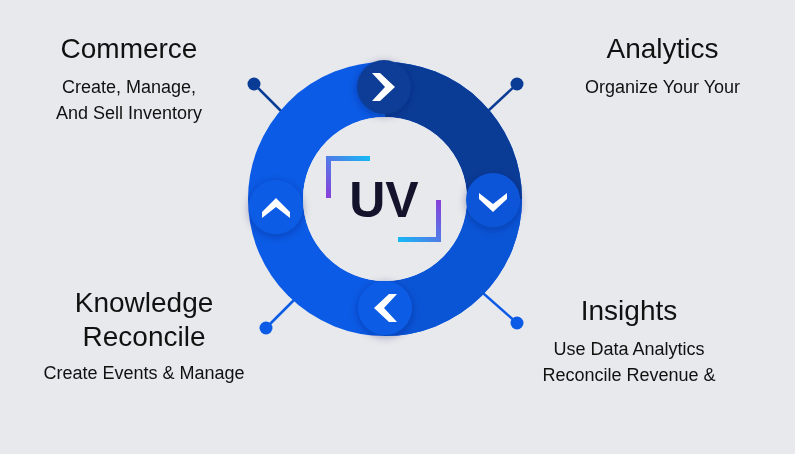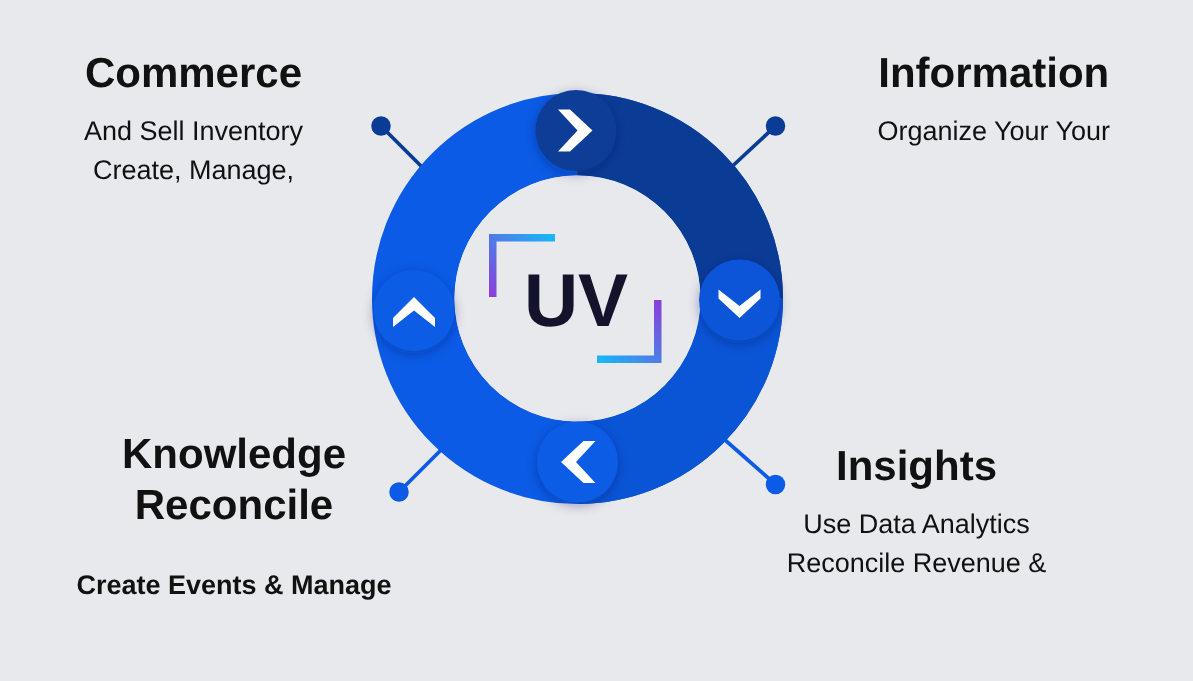--- a/index.html
+++ b/index.html
@@ -1,25 +1,25 @@
 <!DOCTYPE html>
 <html><head>
 <meta charset="utf-8">
 <style>
   html, body { margin:0; padding:0; }
   body { width:795px; height:454px; background:#e8e9ed; position:relative; overflow:hidden;
          font-family:"Liberation Sans", sans-serif; color:#111; }
   .block { position:absolute; text-align:center; }
-  .title { font-weight:bold; font-size:28px; line-height:34px; color:#111; }
+  .title { font-weight:normal; font-size:28px; line-height:34px; color:#111; }
   .desc { font-size:18px; line-height:26px; color:#111; margin-top:8px; }
   #commerce { left:0; top:32px; width:258px; }
   #operations { left:530px; top:32px; width:265px; }
-  #knowledge { left:16px; top:286px; width:280px; }
-  #knowledge .desc { margin-top:23px;font-weight:bold; }
-  #insights { left:506px; top:294px; width:210px; }
+  #knowledge { left:4px; top:286px; width:280px; }
+  #knowledge .desc { margin-top:6px; }
+  #insights { left:524px; top:294px; width:210px; }
   svg#cycle { position:absolute; left:0; top:0; }
 </style>
 </head>
 <body>
 
 <svg id="cycle" width="795" height="454" viewBox="0 0 795 454">
   <defs>
     <linearGradient id="bracketGrad1" x1="0" y1="1" x2="1" y2="0">
       <stop offset="0" stop-color="#8a3fd9"></stop>
       <stop offset="1" stop-color="#16b8f5"></stop>
@@ -78,27 +78,27 @@
   <g>
     <path d="M 328.5 198 L 328.5 158.5 L 370 158.5" fill="none" stroke="url(#bracketGrad1)" stroke-width="5"></path>
     <path d="M 438.5 200 L 438.5 239.5 L 398 239.5" fill="none" stroke="url(#bracketGrad2)" stroke-width="5"></path>
     <text id="logo-text" x="384" y="217" text-anchor="middle" font-family="Liberation Sans, sans-serif" font-weight="bold" font-size="50" fill="#13132b">UV</text>
   </g>
 </svg>
 
 <div class="block" id="commerce">
   <div class="title">Commerce</div>
   <div class="desc">
+    <div>Create, Manage,</div>
     <div>And Sell Inventory</div>
-    <div>Create, Manage,</div>
   </div>
 </div>
 
 <div class="block" id="operations">
-  <div class="title">Information</div>
+  <div class="title">Analytics</div>
   <div class="desc">
     <div>Organize Your Your</div>
   </div>
 </div>
 
 <div class="block" id="knowledge">
   <div class="title">
     <div>Knowledge</div>
     <div>Reconcile</div>
   </div>

